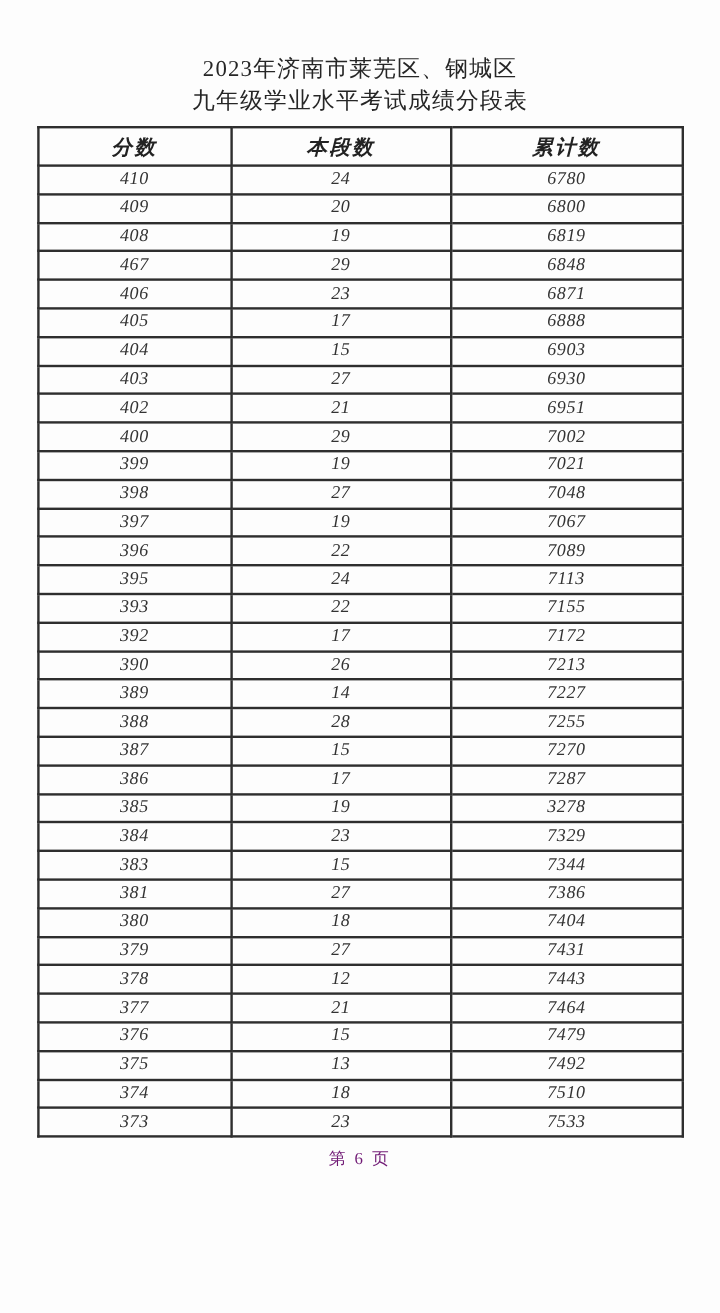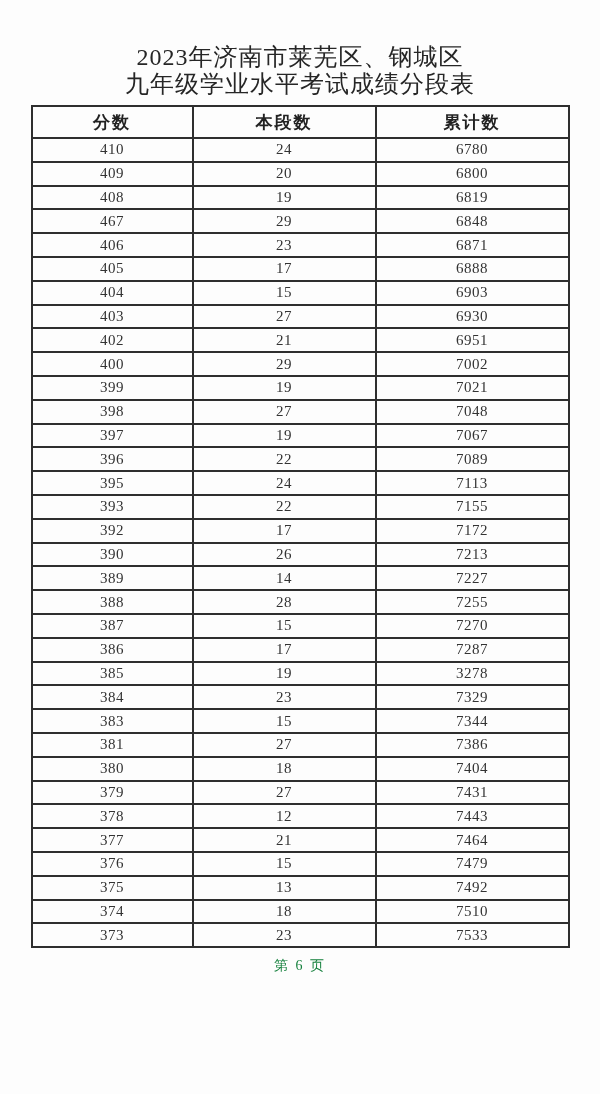--- a/index.html
+++ b/index.html
@@ -13,30 +13,31 @@
   }
   .page {
     position: relative;
     width: 600px;
     height: 1094px;
     box-sizing: border-box;
   }
   .title {
     padding-top: 44px;
     text-align: center;
-    font-size: 24px;
+    font-size: 19px;
     line-height: 27px;
     letter-spacing: 1px;
     color: #262626;
   }
   table.score-table {
     width: 537px;
     margin: 7px auto 2px auto;
     border-collapse: collapse;
     table-layout: fixed;
+    font-style: italic;
   }
   table.score-table th,
   table.score-table td {
     border: 2px solid #2e2e2e;
     text-align: center;
     vertical-align: middle;
     padding: 0;
     background: #fdfdfd;
   }
   table.score-table th {
@@ -53,21 +54,21 @@
     color: #333;
   }
   col.c1 { width: 161px; }
   col.c2 { width: 183px; }
   col.c3 { width: 193px; }
   .footer {
     margin-top: 9px;
     text-align: center;
     font-size: 14px;
     letter-spacing: 2px;
-    color: #15803d;
+    color: #701a75;
   }
 </style>
 </head>
 <body>
 
 <div class="page">
 
   <div class="title">
     <div>2023年济南市莱芜区、钢城区</div>
     <div>九年级学业水平考试成绩分段表</div>

